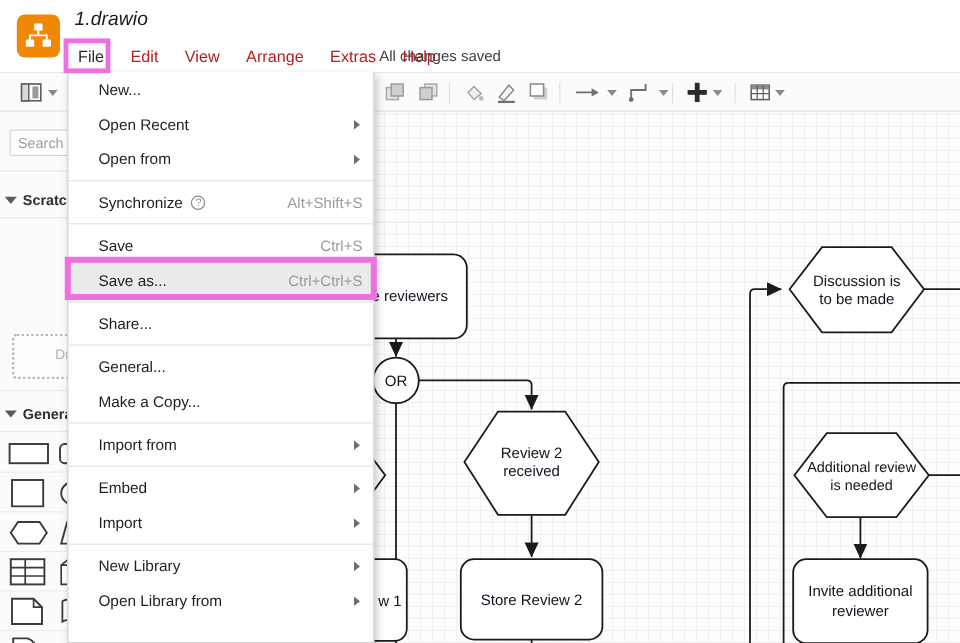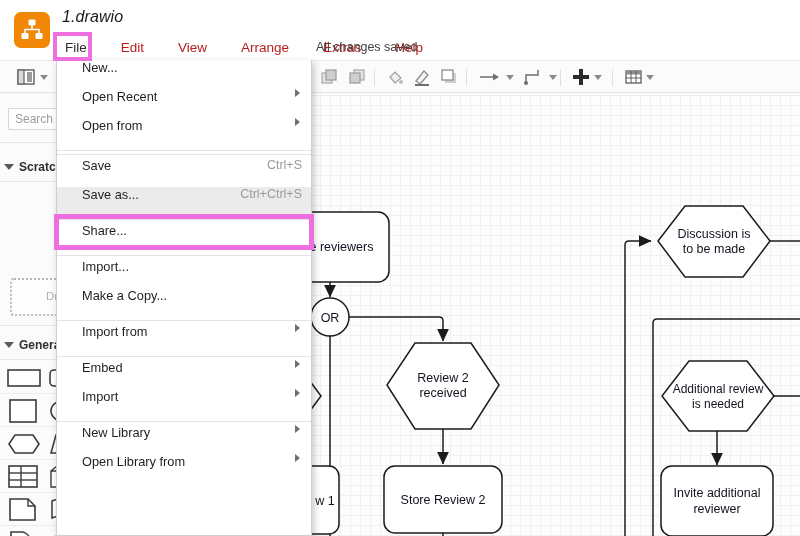--- a/index.html
+++ b/index.html
@@ -20,21 +20,21 @@
     position: absolute; left: 14px; top: 12px; width: 36px; height: 36px;
     background: #f08705; border-radius: 7px;
   }
   .logo svg { position: absolute; left: 6px; top: 6px; }
   .filename {
     position: absolute; left: 62px; top: 8px;
     font-size: 16px; color: #1a1a1a; letter-spacing: .1px; font-style: italic;
   }
   .menubar {
     position: absolute; left: 56px; top: 36px; height: 22px;
-    display: flex; align-items: center; gap: 16px;
+    display: flex; align-items: center; gap: 4px;
   }
   .menubar .mi {
     font-size: 13.5px; color: #b91c1c; padding: 2px 9px; cursor: default;
     white-space: nowrap;
   }
   .menubar .mi.active { color: #2b2b2b; }
   .saved-status {
     position: absolute; left: 316px; top: 40px;
     font-size: 12.5px; color: #404040; white-space: nowrap;
   }
@@ -104,21 +104,21 @@
   .nodetext.small { font-size: 12px; }
 
   
   .dropdown {
     position: absolute; left: 56px; top: 60px; width: 256px; height: 476px;
     background: #ffffff; border: 1px solid #cfcfcf; border-top: none;
     box-shadow: 2px 3px 7px rgba(0,0,0,.22);
     overflow: hidden;
   }
   .menu-item {
-    position: relative; height: 29px; display: flex; align-items: flex-start;
+    position: relative; height: 29px; display: flex; align-items: center;
     padding-left: 25px; padding-right: 10px; font-size: 12.8px; color: #1f1f1f;
     cursor: default; white-space: nowrap;
   }
   .menu-item.hl { background: #ebebeb; }
   .menu-item .label { flex: 0 0 auto; }
   .menu-item .shortcut {
     position: absolute; right: 9px; font-size: 12.5px; color: #9b9b9b;
   }
   .menu-item .arrow {
     position: absolute; right: 11px; width: 0; height: 0;
@@ -449,36 +449,41 @@
         </div>
         <div class="menu-item">
           <span class="label">Open Recent</span>
           <span class="arrow"></span>
         </div>
         <div class="menu-item">
           <span class="label">Open from</span>
           <span class="arrow"></span>
         </div>
         <div class="menu-sep"></div>
+        <div class="menu-item">
+          <span class="label">Synchronize</span>
+          <span class="help-icon">?</span>
+          <span class="shortcut">Alt+Shift+S</span>
+        </div>
         <div class="menu-sep"></div>
         <div class="menu-item">
           <span class="label">Save</span>
           <span class="shortcut">Ctrl+S</span>
         </div>
         <div class="menu-item hl">
           <span class="label">Save as...</span>
           <span class="shortcut">Ctrl+Ctrl+S</span>
         </div>
         <div class="menu-sep"></div>
         <div class="menu-item">
           <span class="label">Share...</span>
         </div>
         <div class="menu-sep"></div>
         <div class="menu-item">
-          <span class="label">Import...</span>
+          <span class="label">General...</span>
         </div>
         <div class="menu-item">
           <span class="label">Make a Copy...</span>
         </div>
         <div class="menu-sep"></div>
         <div class="menu-item">
           <span class="label">Import from</span>
           <span class="arrow"></span>
         </div>
         <div class="menu-sep"></div>

